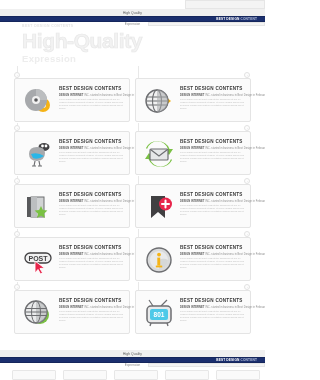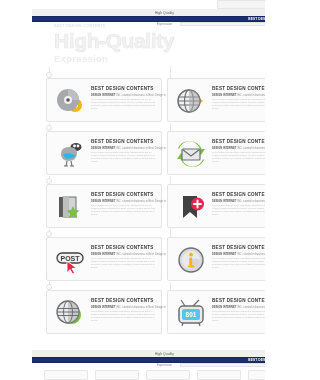--- a/index.html
+++ b/index.html
@@ -2,21 +2,21 @@
 <html><head>
 <meta charset="utf-8">
 <style>
   * { box-sizing: border-box; margin: 0; padding: 0; }
   html, body {
     width: 265px; height: 380px;
     background: #ffffff;
     font-family: "Liberation Sans", sans-serif;
     overflow: hidden;
   }
-  .page { position: relative; width: 265px; height: 380px; background:#fff;margin-left:32px; }
+  .page { position: relative; width: 265px; height: 380px; background:#fff; }
 
   
   .band { position: absolute; left: 0; width: 265px; }
   .band-grey {
     position: absolute; left: 0; width: 265px; height: 11px;
     background: #f0f0f0;
   }
   .band-navy {
     position: absolute; left: 0; width: 265px; height: 6px;
     background: #15265c;

